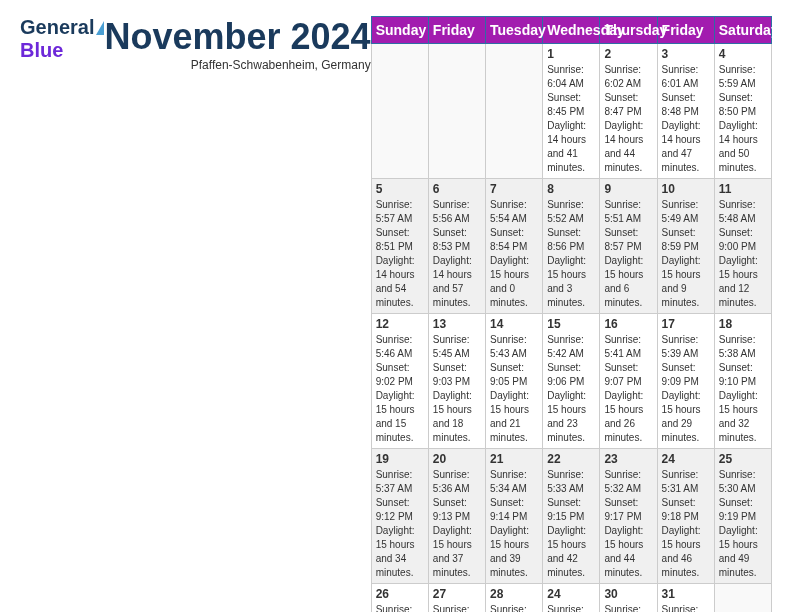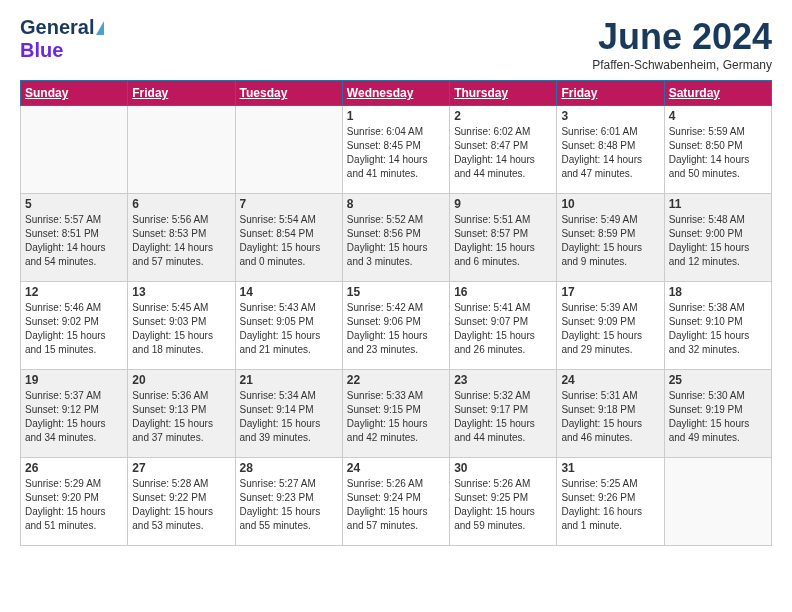--- a/index.html
+++ b/index.html
@@ -8,21 +8,21 @@
       background: #fff;
       width: 792px;
       height: 612px;
       overflow: hidden;
     }
     .page {
       width: 792px;
       height: 484px;
       padding: 16px 20px 10px 20px;
       display: flex;
-      flex-direction: column;
+      flex-direction: row;
     }
     .header {
       display: flex;
       justify-content: space-between;
       align-items: flex-start;
       margin-bottom: 8px;
     }
     .logo {
       display: flex;
       flex-direction: column;
@@ -54,28 +54,27 @@
       color: #333;
     }
     .calendar {
       flex: 1;
       border: 1px solid #ccc;
       border-collapse: collapse;
       width: 100%;
       table-layout: fixed;
     }
     .calendar th {
-      background: #be185d;
+      background: #a21caf;
       color: #fff;
-      font-size: 12px;
+      font-size: 14px;
       font-weight: bold;
       padding: 5px 4px;
       text-align: left;
       border: 1px solid #2e6da4;
-      text-decoration: underline;
     }
     .calendar td {
       border: 1px solid #ccc;
       vertical-align: top;
       padding: 3px 4px;
       font-size: 10px;
       color: #333;
       height: 88px;
       width: calc(100% / 7);
     }
@@ -108,21 +107,21 @@
     <div class="logo">
       <div class="logo-line">
         <span style="font-size:20px;font-weight:bold;color:#1a3a5c;">General</span>
         <span class="logo-triangle"></span>
       </div>
       <div>
         <span style="font-size:20px;font-weight:bold;color:#6d28d9;">Blue</span>
       </div>
     </div>
     <div class="title-block">
-      <div class="month-title">June 2024</div>
+      <div class="month-title">November 2024</div>
       <div class="location-title">Pfaffen-Schwabenheim, Germany</div>
     </div>
   </div>
 
   <table class="calendar">
     <thead>
       <tr>
         <th>Sunday</th>
         <th>Friday</th>
         <th>Tuesday</th>

